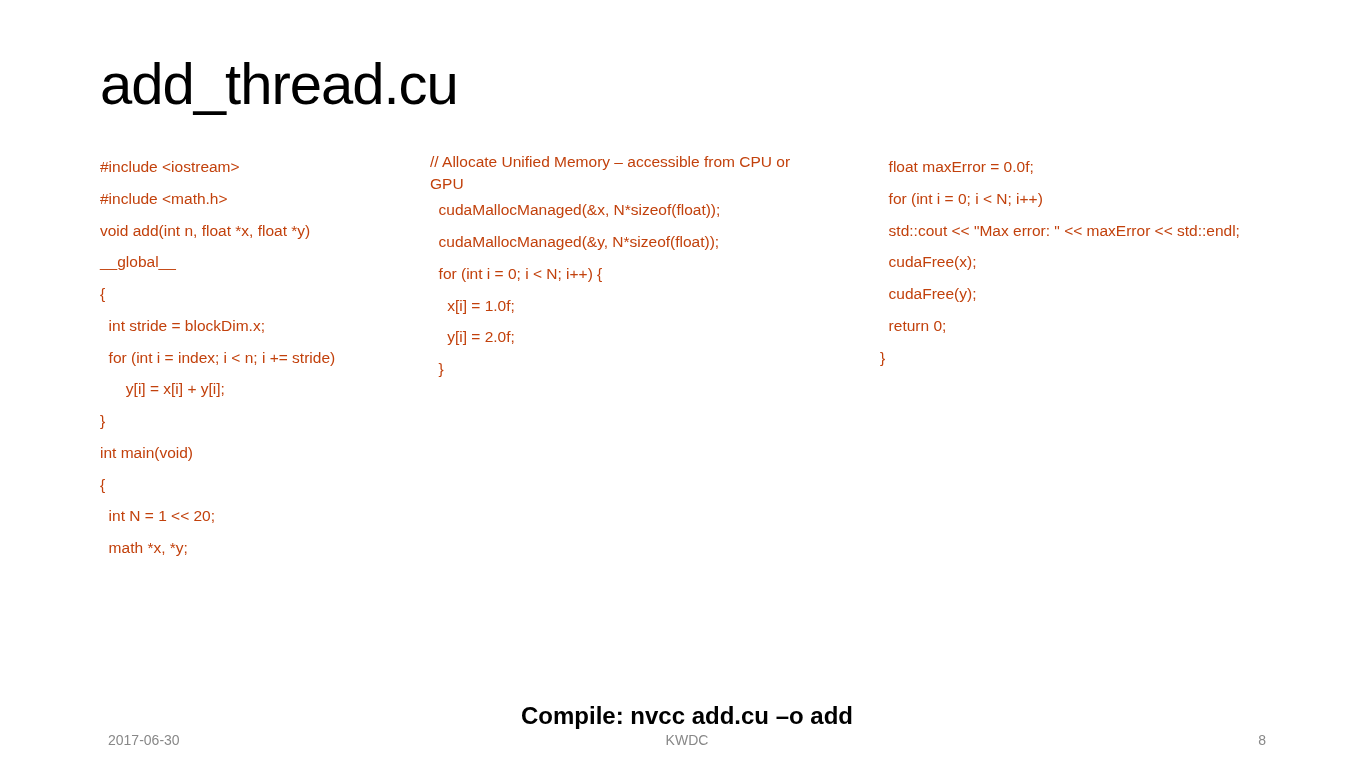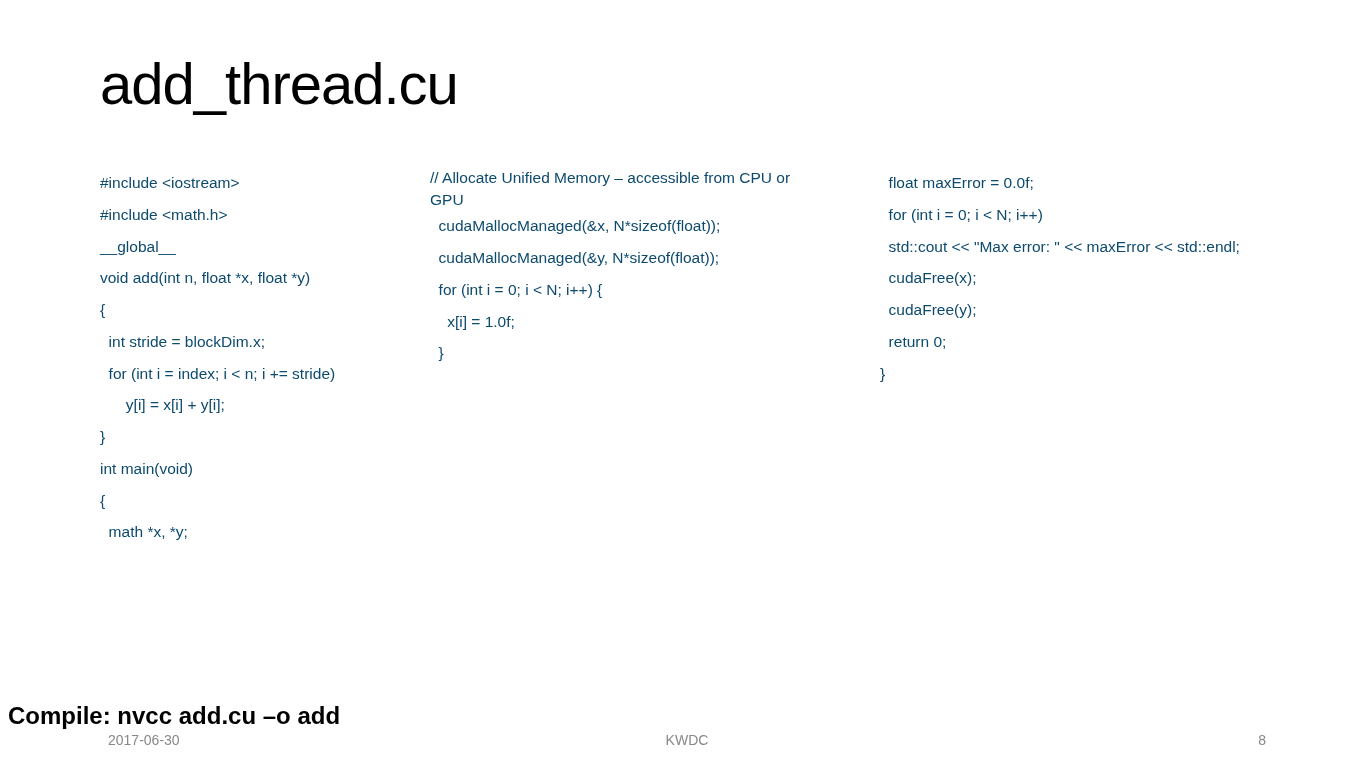--- a/index.html
+++ b/index.html
@@ -14,44 +14,44 @@
     .slide {
       width: 100%;
       height: 100%;
       padding: 50px 100px 40px 100px;
       position: relative;
     }
     .title {
       font-size: 58px;
       font-weight: 300;
       color: #000;
-      margin-bottom: 50px;
+      margin-bottom: 34px;
       letter-spacing: -1px;
     }
     .columns {
       display: flex;
       gap: 50px;
     }
     .col {
       flex: 1;
       font-size: 15.5px;
       line-height: 2.05;
-      color: #0c4a6e;
+      color: #c2410c;
       font-weight: 300;
     }
     .col1 { flex: 0 0 280px; }
     .col2 { flex: 0 0 380px; }
     .col3 { flex: 1; margin-left: 20px; }
     .code-line { white-space: pre; }
     .compile {
       position: absolute;
       bottom: 38px;
       left: 8px;
       right: 0;
-      text-align: left;
+      text-align: center;
       font-size: 24px;
       font-weight: 700;
       color: #000;
     }
     .footer {
       position: absolute;
       bottom: 20px;
       left: 108px;
       right: 100px;
       display: flex;
@@ -69,40 +69,42 @@
 </head>
 <body>
 
 <div class="slide">
   <h1 class="title">add_thread.cu</h1>
 
   <div class="columns">
     <div class="col col1">
       <div class="code-line">#include &lt;iostream&gt;</div>
       <div class="code-line">#include &lt;math.h&gt;</div>
+      <div class="code-line">void add(int n, float *x, float *y)</div>
       <div class="code-line">__global__</div>
-      <div class="code-line">void add(int n, float *x, float *y)</div>
       <div class="code-line">{</div>
       <div class="code-line">  int stride = blockDim.x;</div>
       <div class="code-line">  for (int i = index; i &lt; n; i += stride)</div>
       <div class="code-line">      y[i] = x[i] + y[i];</div>
       <div class="code-line">}</div>
       <div class="code-line"></div>
       <div class="code-line">int main(void)</div>
       <div class="code-line">{</div>
+      <div class="code-line">  int N = 1 &lt;&lt; 20;</div>
       <div class="code-line">  math *x, *y;</div>
     </div>
 
     <div class="col col2">
       <div class="code-line" style="white-space:normal;line-height:1.4;">// Allocate Unified Memory – accessible from CPU or GPU</div>
       <div class="code-line">  cudaMallocManaged(&amp;x, N*sizeof(float));</div>
       <div class="code-line">  cudaMallocManaged(&amp;y, N*sizeof(float));</div>
       <div class="code-line"></div>
       <div class="code-line">  for (int i = 0; i &lt; N; i++) {</div>
       <div class="code-line">    x[i] = 1.0f;</div>
+      <div class="code-line">    y[i] = 2.0f;</div>
       <div class="code-line">  }</div>
       <div class="code-line"></div>
       <div class="code-line"></div>
     </div>
 
     <div class="col col3">
       <div class="code-line">  float maxError = 0.0f;</div>
       <div class="code-line">  for (int i = 0; i &lt; N; i++)</div>
       <div class="code-line"></div>
       <div class="code-line">  std::cout &lt;&lt; "Max error: " &lt;&lt; maxError &lt;&lt; std::endl;</div>

